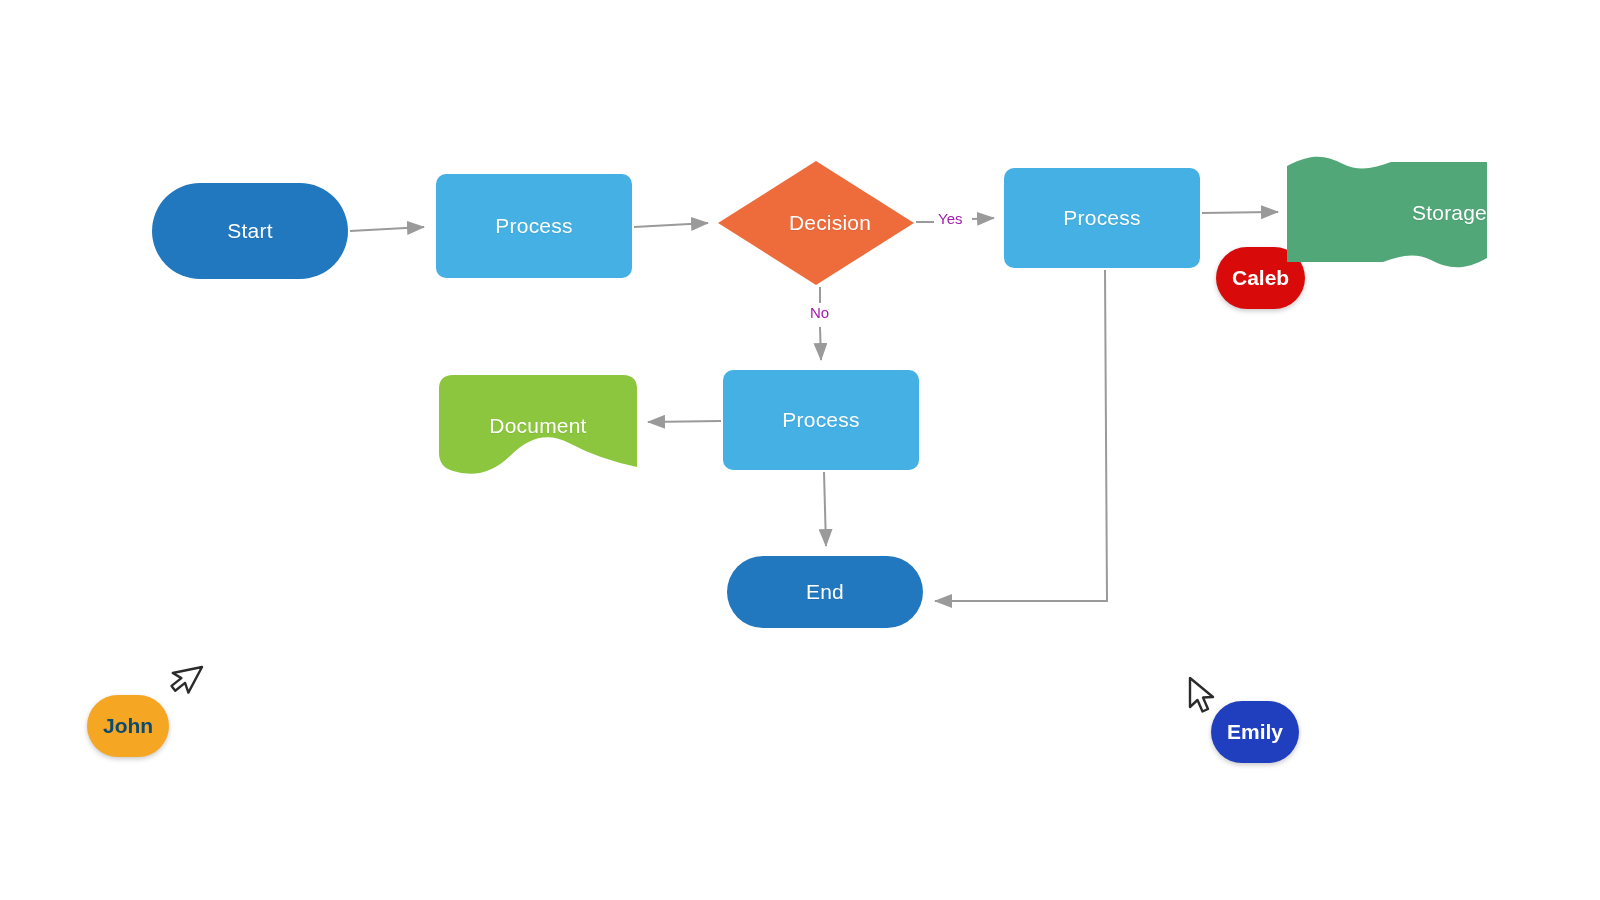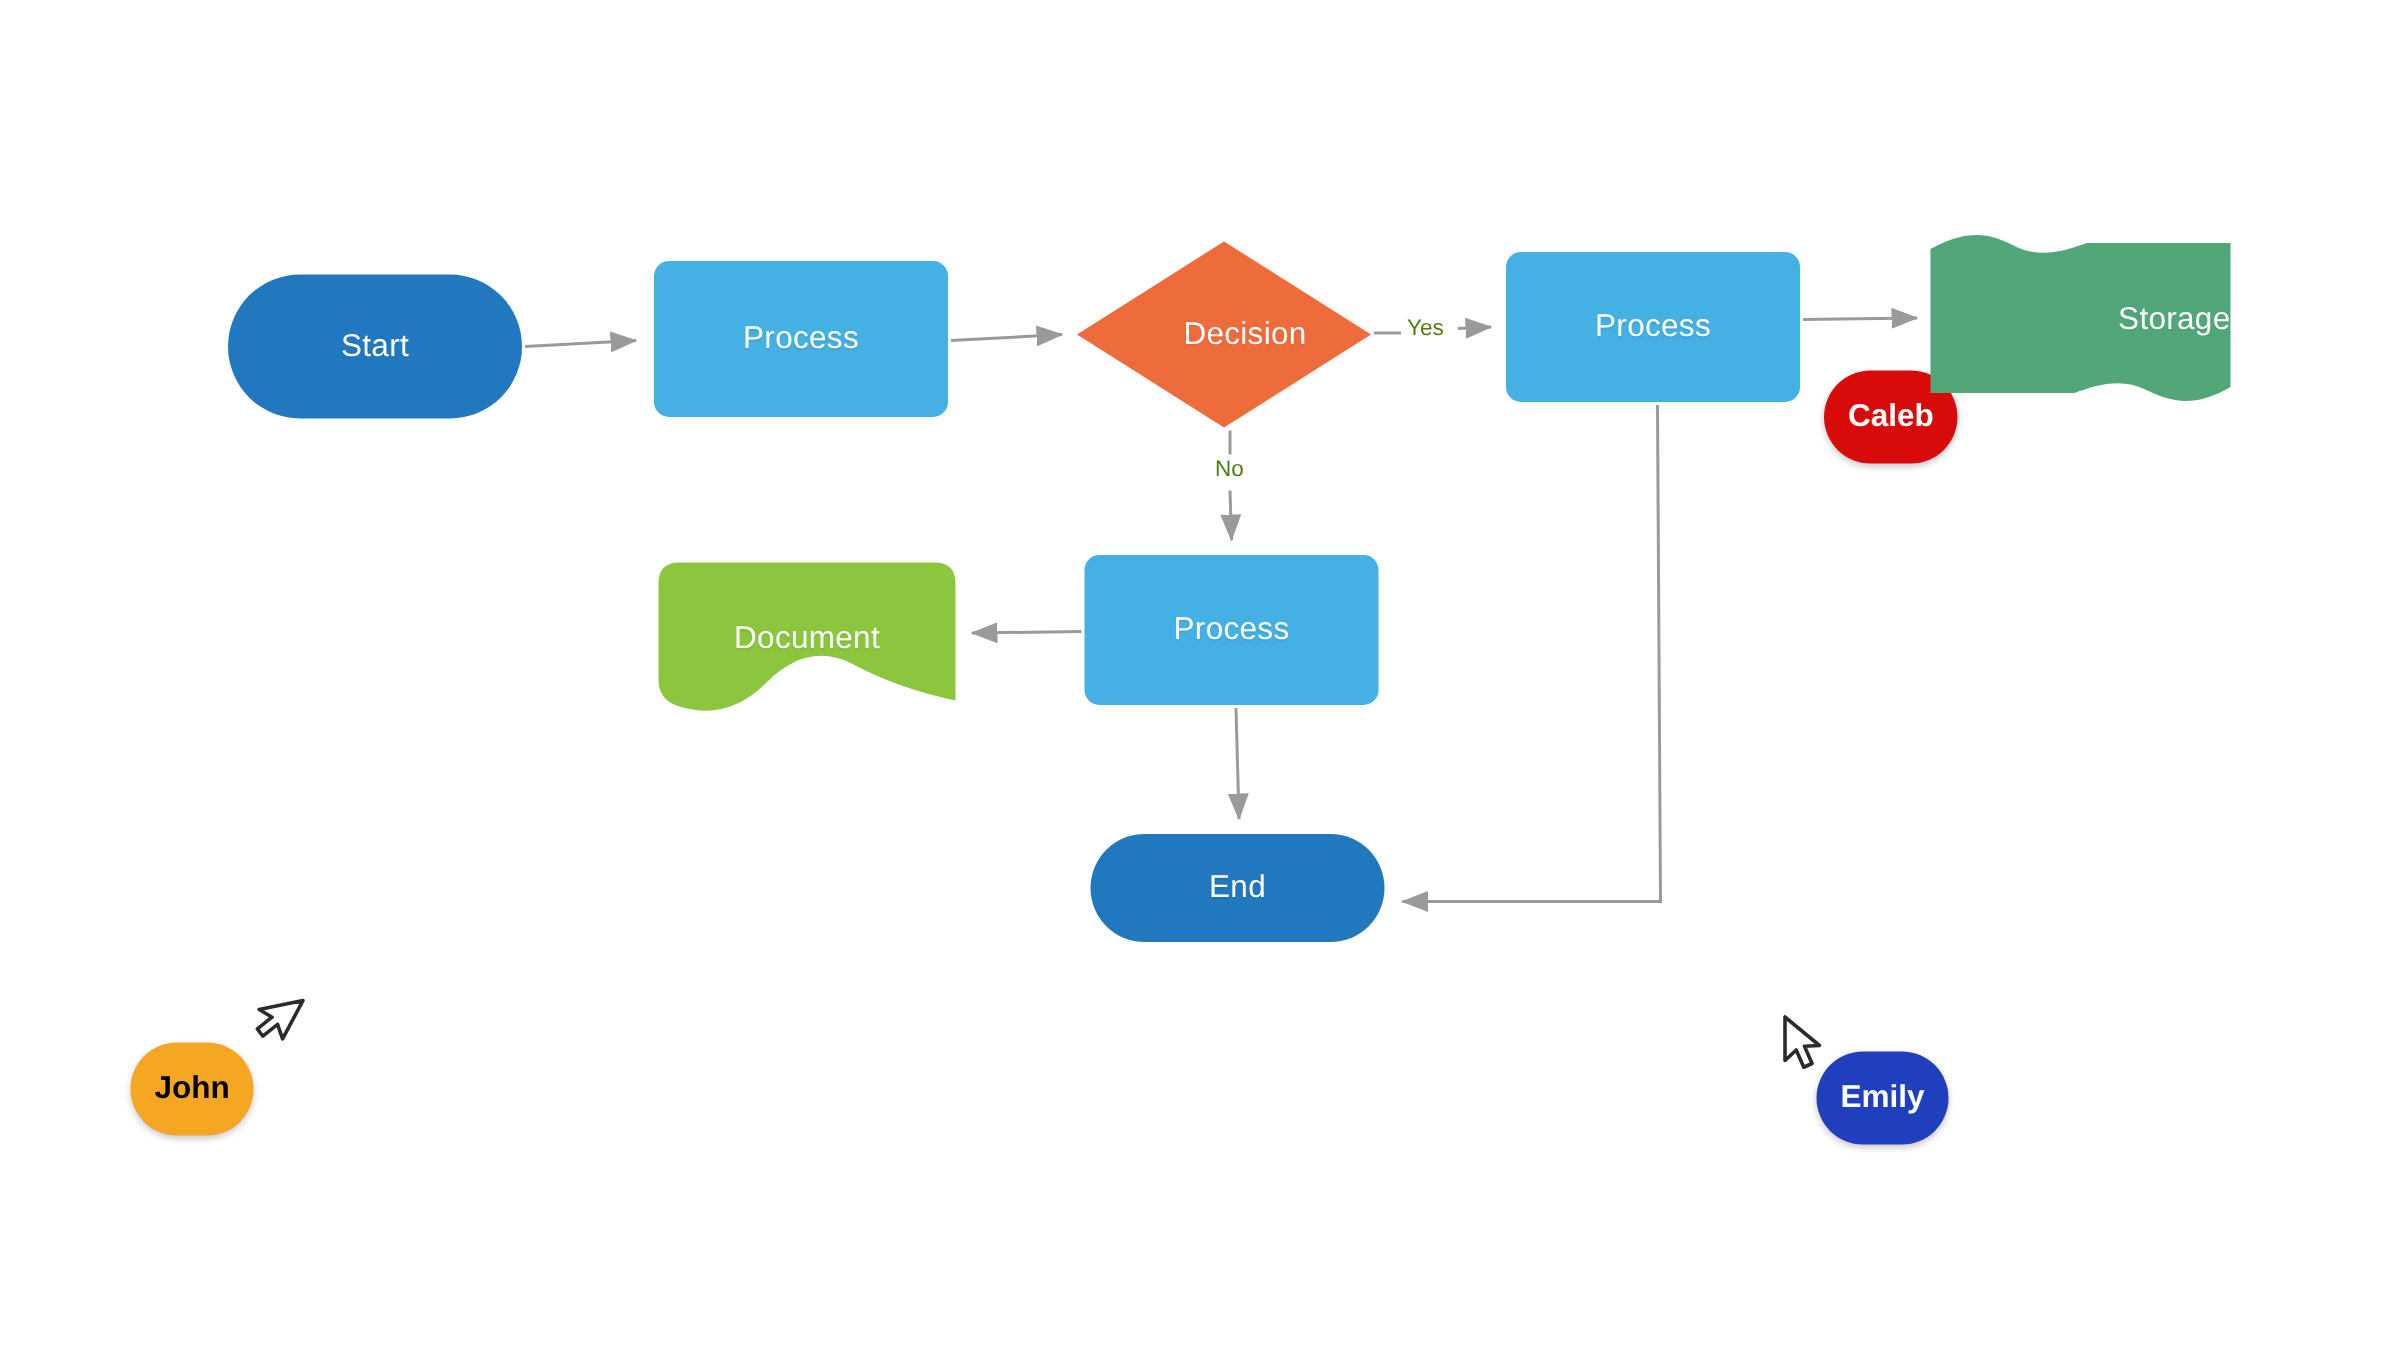--- a/index.html
+++ b/index.html
@@ -70,21 +70,21 @@
     left: 0;
     top: 0;
     width: 100%;
     height: 100%;
     z-index: 1;
     overflow: visible;
   }
   .edge-label {
     position: absolute;
     font-size: 15px;
-    color: #4d7c0f;
+    color: #a21caf;
     font-family: "Liberation Sans", sans-serif;
     background: #ffffff;
     padding: 0 4px;
     user-select: none;
     white-space: nowrap;
   }
   
   .cursor-marker {
     position: absolute;
     width: 0;
@@ -215,21 +215,21 @@
   </div>
   <div class="cursor-tag" style="left:1216px; top:247px; background:#D90A0A; color:#ffffff;">
     <span>Caleb</span>
   </div>
 
   <div class="cursor-marker" style="left:200px; top:665px;">
     <svg class="cursor-arrow" width="34" height="42" viewBox="0 0 34 42" style="transform: rotate(28deg) scaleX(-1); transform-origin: 2px 2px;">
       <path d="M 2 2 L 2 31 L 9.5 24 L 14.5 35.5 L 20 33 L 15 21.5 L 25 21 Z" fill="#ffffff" stroke="#2b2b2b" stroke-width="2.4" stroke-linejoin="round"></path>
     </svg>
   </div>
-  <div class="cursor-tag" style="left:87px; top:695px; background:#F5A623; color:#000000;">
+  <div class="cursor-tag" style="left:87px; top:695px; background:#F5A623; color:#0c4a6e;">
     <span>John</span>
   </div>
 
   <div class="cursor-marker" style="left:1188px; top:676px;">
     <svg class="cursor-arrow" width="34" height="42" viewBox="0 0 34 42" style="transform: rotate(0deg); transform-origin: 2px 2px;">
       <path d="M 2 2 L 2 31 L 9.5 24 L 14.5 35.5 L 20 33 L 15 21.5 L 25 21 Z" fill="#ffffff" stroke="#2b2b2b" stroke-width="2.4" stroke-linejoin="round"></path>
     </svg>
   </div>
   <div class="cursor-tag" style="left:1211px; top:701px; background:#1F3FBF; color:#ffffff;">
     <span>Emily</span>

